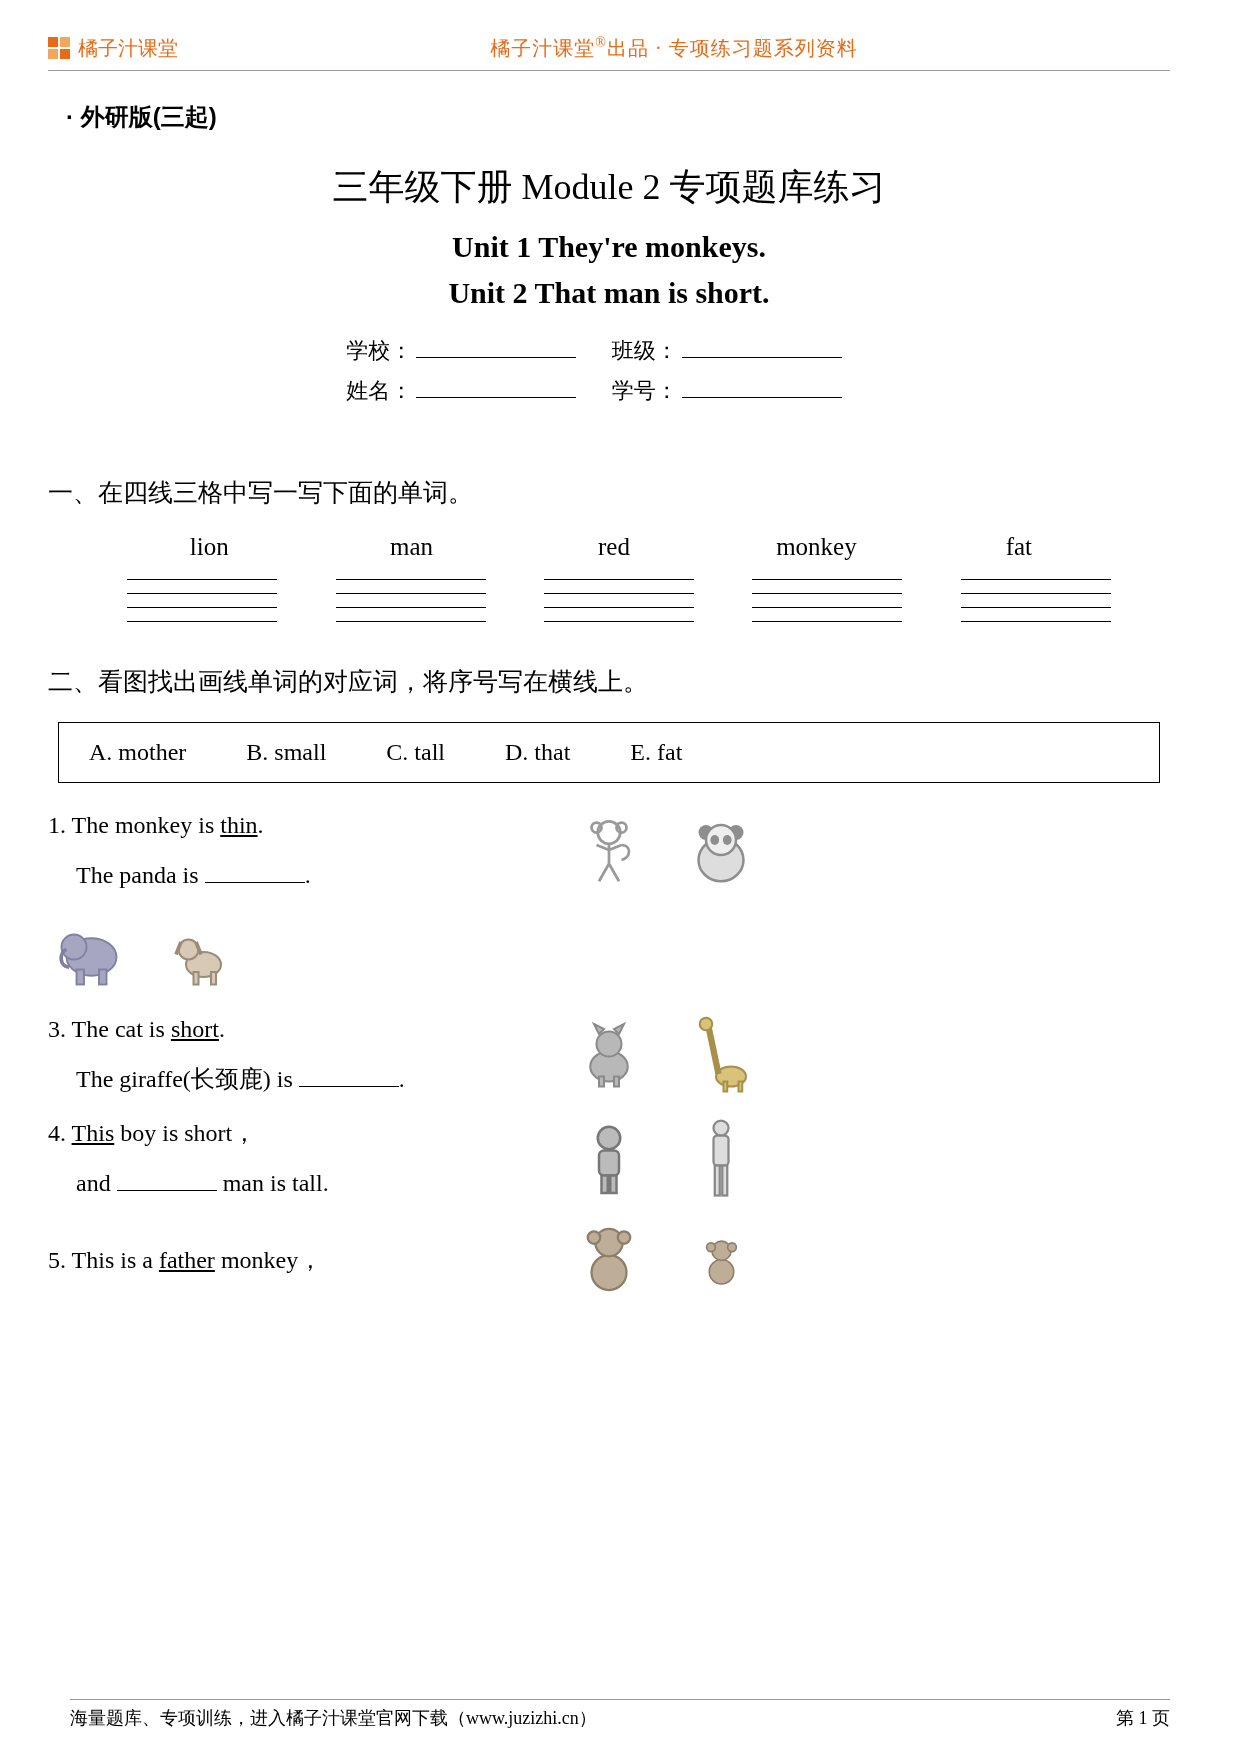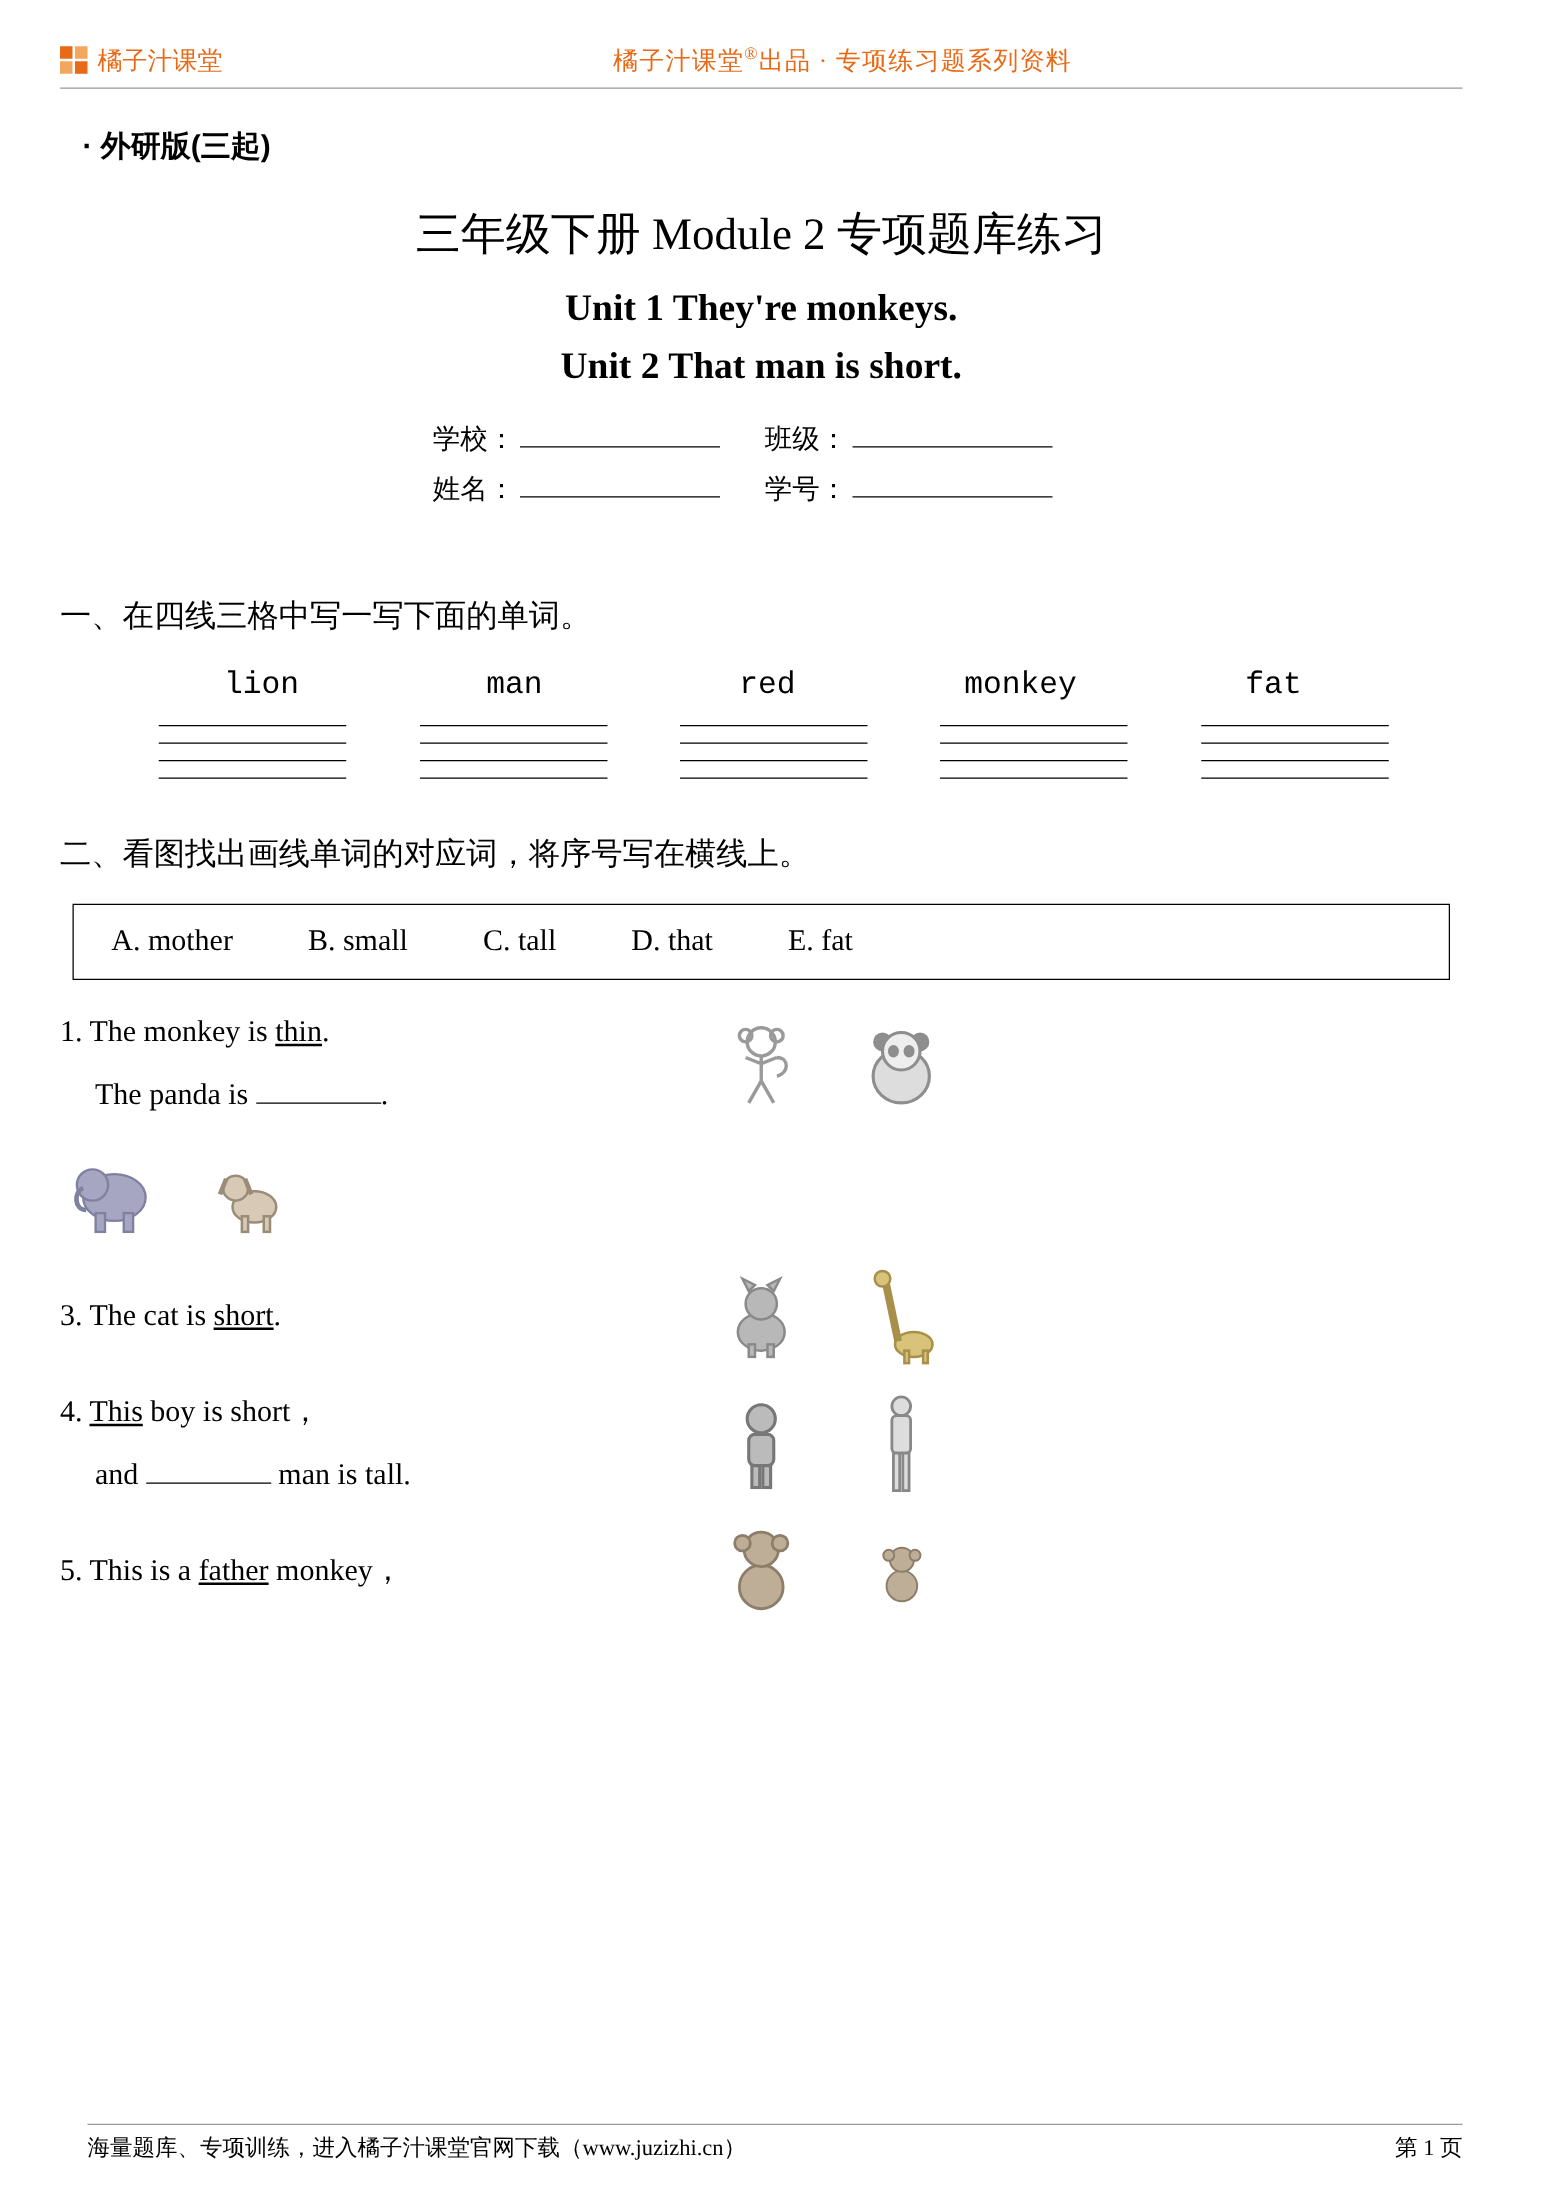--- a/index.html
+++ b/index.html
@@ -104,21 +104,21 @@
     font-family: "SimSun",serif;
     margin: 60px 0 24px 0;
   }
 
   
   .words-row {
     display: flex;
     justify-content: center;
     padding: 0 50px 0 60px;
     font-size: 25px;
-    font-family: Liberation Mono, monospace;
+    font-family: Liberation Serif, serif;
   }
   .word-col { text-align: center; flex:1; }
   .fourline-row {
     display: flex;
     justify-content: space-between;
     padding: 0 30px 0 50px;
     margin-top: 18px;
   }
   .fourline {
     width: 150px;
@@ -355,20 +355,23 @@
         </span>
       </div>
     </div>
 
     <div class="q-item">
       <div class="q-text">
         <div>
           <span>3.</span>
           <span>The cat is </span><span class="u">short</span><span>.</span>
         </div>
+        <div class="line2">
+          <span>The giraffe(长颈鹿) is </span><span class="ans-blank"></span><span>.</span>
+        </div>
       </div>
       <div class="pics">
         <span class="pic">
           <svg viewBox="0 0 64 64">
               <g fill="#b8b8b8" stroke="#8a8a8a" stroke-width="1.6">
                 <ellipse cx="32" cy="42" rx="15" ry="12"></ellipse>
                 <circle cx="32" cy="24" r="10"></circle>
                 <path d="M24 16l-4-8 8 4zM40 16l4-8-8 4z"></path>
                 <rect x="24" y="50" width="4" height="8"></rect>
                 <rect x="36" y="50" width="4" height="8"></rect>

